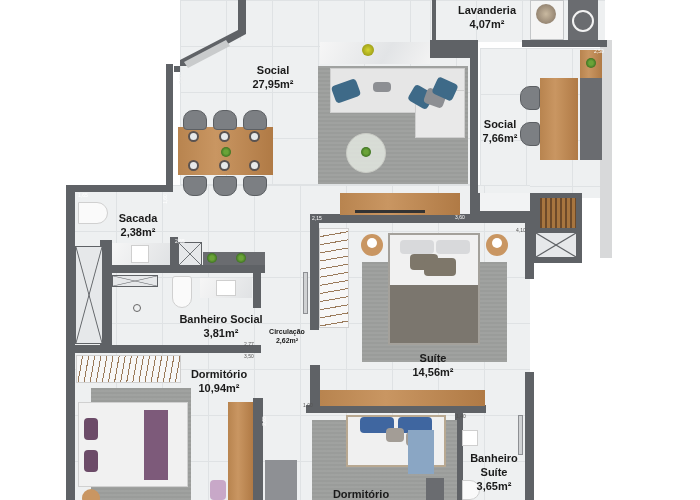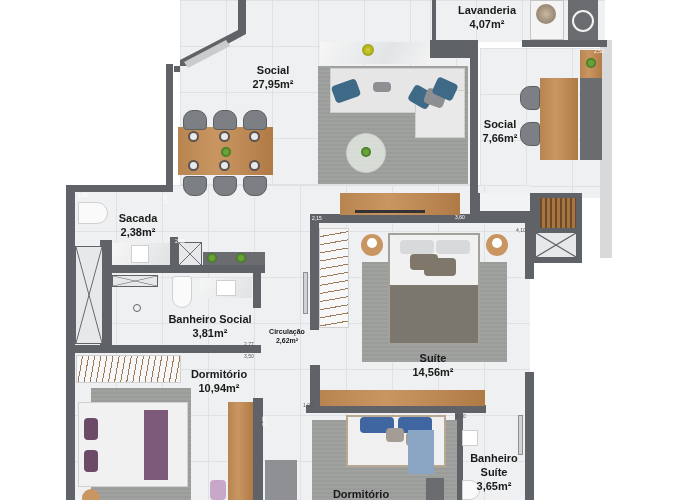--- a/index.html
+++ b/index.html
@@ -153,21 +153,21 @@
 <div class="xbox" style="left:112px;top:275px;width:46px;height:12px;">
   <svg viewBox="0 0 10 10" preserveAspectRatio="none">
       <line x1="0" y1="0" x2="10" y2="10" stroke="#5f6266" stroke-width=".4"></line>
       <line x1="10" y1="0" x2="0" y2="10" stroke="#5f6266" stroke-width=".4"></line>
     </svg>
 </div>
 <div class="abs" style="left:133px;top:304px;width:6px;height:6px;border-radius:50%;border:1px solid #666;"></div>
 <div class="abs" style="left:172px;top:276px;width:20px;height:32px;background:#fafafa;border-radius:3px 3px 10px 10px;border:1px solid #d0d0d0;box-sizing:border-box;"></div>
 <div class="abs" style="left:200px;top:278px;width:52px;height:20px;background:linear-gradient(120deg,#f6f6f6,#e0e2e4);"></div>
 <div class="abs" style="left:216px;top:280px;width:20px;height:16px;background:#fff;border:1px solid #cfcfcf;box-sizing:border-box;"></div>
-<div class="label" style="left:160px;top:313px;width:100px;">
+<div class="label" style="left:171px;top:313px;width:100px;">
   <div>Banheiro Social</div>
   <div>3,81m²</div>
 </div>
 <div class="dim" style="left:244px;top:341px;color:#555;">2,77</div>
 <div class="dim" style="left:244px;top:353px;color:#555;">3,50</div>
 
 <div class="label small" style="left:262px;top:328px;width:50px;">
   <div>Circulação</div>
   <div>2,62m²</div>
 </div>

